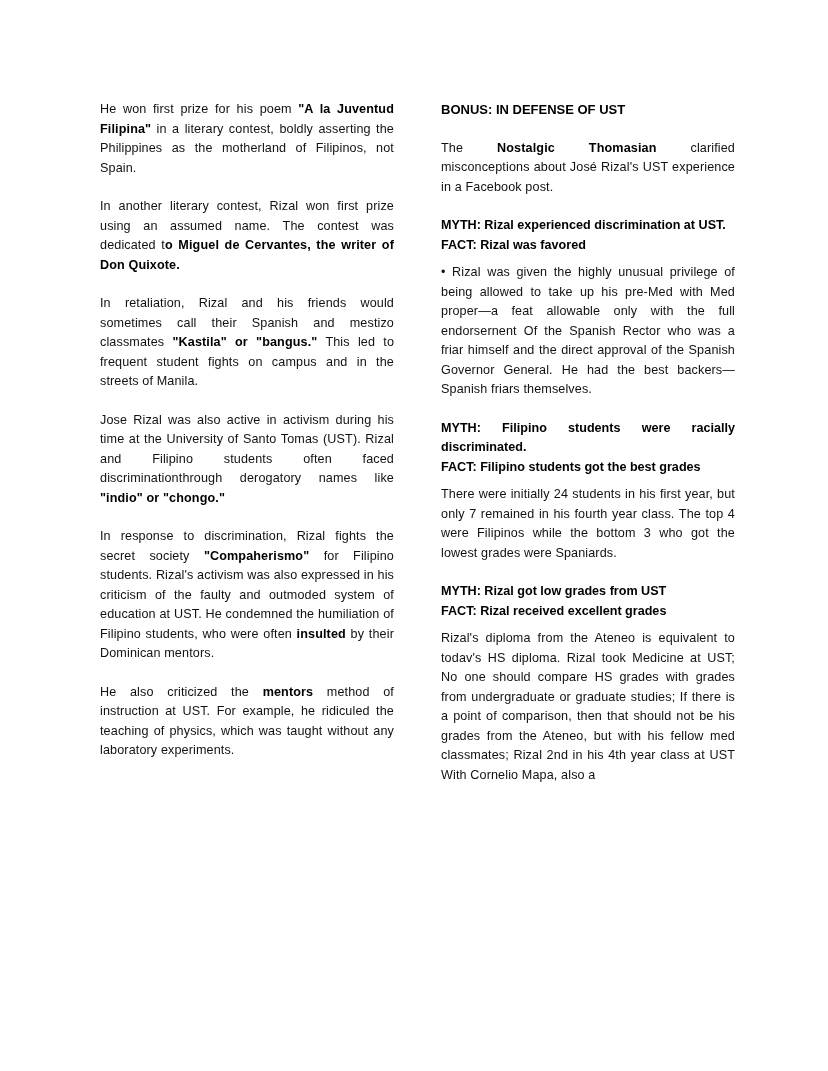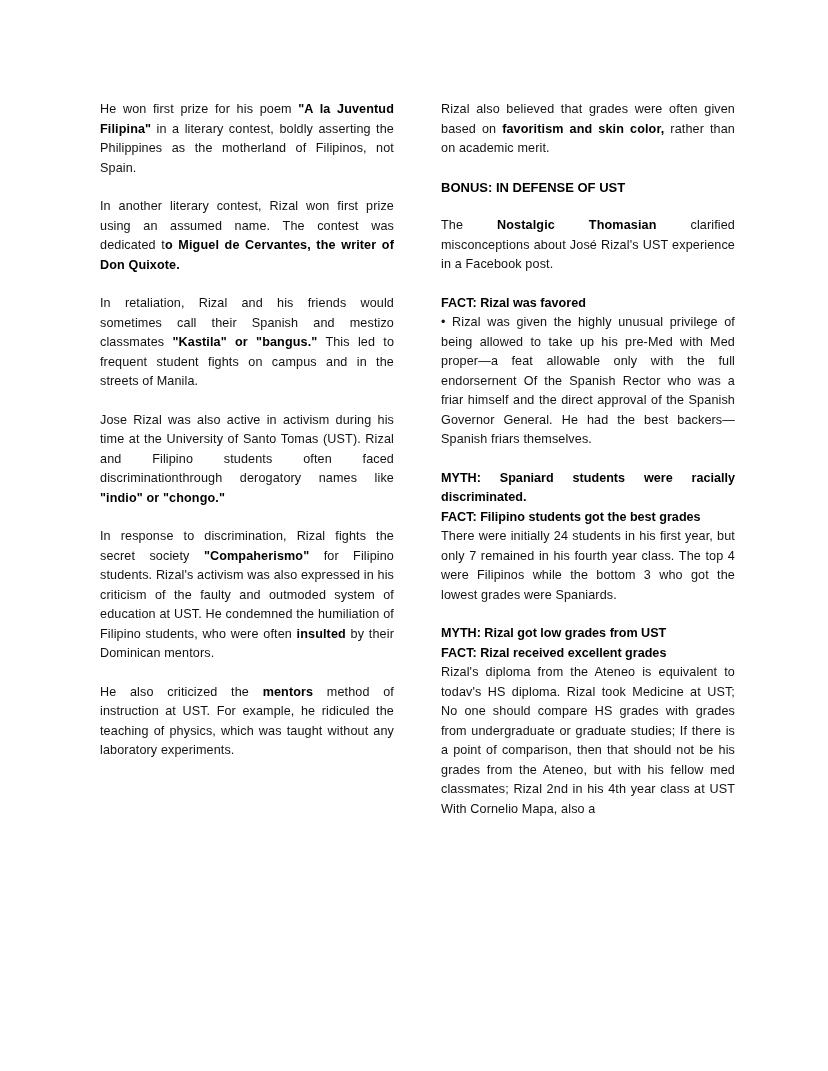--- a/index.html
+++ b/index.html
@@ -39,20 +39,21 @@
     text-align: justify;
     text-justify: inter-word;
     color: #111111;
     letter-spacing: 0.01em;
   }
   p.para:last-child {
     margin-bottom: 0;
   }
   p.tight {
     margin-bottom: 0;
+    margin-top: 8px;
   }
   b, strong {
     font-weight: 700;
     color: #000000;
   }
   .heading {
     font-weight: 700;
     font-size: 13px;
     line-height: 19.5px;
     margin: 0 0 19px 0;
@@ -87,29 +88,29 @@
     <div class="col" id="left-col">
         <p class="para"><span>He won first prize for his poem </span><b>"A la Juventud Filipina"</b><span> in a literary contest, boldly asserting the Philippines as the motherland of Filipinos, not Spain.</span></p>
         <p class="para"><span>In another literary contest, Rizal won first prize using an assumed name. The contest was dedicated t</span><b>o Miguel de Cervantes, the writer of Don Quixote.</b></p>
         <p class="para"><span>In retaliation, Rizal and his friends would sometimes call their Spanish and mestizo classmates </span><b>"Kastila" or "bangus."</b><span> This led to frequent student fights on campus and in the streets of Manila.</span></p>
         <p class="para"><span>Jose Rizal was also active in activism during his time at the University of Santo Tomas (UST). Rizal and Filipino students often faced discriminationthrough derogatory names like </span><b>"indio" or "chongo."</b></p>
         <p class="para"><span>In response to discrimination, Rizal fights the secret society </span><b>"Compaherismo"</b><span> for Filipino students. Rizal's activism was also expressed in his criticism of the faulty and outmoded system of education at UST. He condemned the humiliation of Filipino students, who were often </span><b>insulted</b><span> by their Dominican mentors.</span></p>
         <p class="para"><span>He also criticized the </span><b>mentors</b><span> method of instruction at UST. For example, he ridiculed the teaching of physics, which was taught without any laboratory experiments.</span></p>
       </div>
 
     <div class="col" id="right-col">
-        <p class="para"><span>Rizal also believed that grades were often given based on </span><b>favoritism and skin color,</b><span> rather than on academic merit.</span></p>
         <div class="heading">BONUS: IN DEFENSE OF UST</div>
         <p class="para"><span>The </span><b>Nostalgic Thomasian</b><span> clarified misconceptions about José Rizal's UST experience in a Facebook post.</span></p>
         <div class="block">
+          <div class="mythfact">MYTH: Rizal experienced discrimination at UST.</div>
           <div class="mythfact noj">FACT: Rizal was favored</div>
           <p class="para tight"><span>• Rizal was given the highly unusual privilege of being allowed to take up his pre-Med with Med proper—a feat allowable only with the full endorsernent Of the Spanish Rector who was a friar himself and the direct approval of the Spanish Governor General. He had the best backers—Spanish friars themselves.</span></p>
         </div>
         <div class="block">
-          <div class="mythfact">MYTH: Spaniard students were racially discriminated.</div>
+          <div class="mythfact">MYTH: Filipino students were racially discriminated.</div>
           <div class="mythfact noj">FACT: Filipino students got the best grades</div>
           <p class="para tight"><span>There were initially 24 students in his first year, but only 7 remained in his fourth year class. The top 4 were Filipinos while the bottom 3 who got the lowest grades were Spaniards.</span></p>
         </div>
         <div class="block">
           <div class="mythfact">MYTH: Rizal got low grades from UST</div>
           <div class="mythfact noj">FACT: Rizal received excellent grades</div>
           <p class="para tight"><span>Rizal's diploma from the Ateneo is equivalent to todav's HS diploma. Rizal took Medicine at UST; No one should compare HS grades with grades from undergraduate or graduate studies; If there is a point of comparison, then that should not be his grades from the Ateneo, but with his fellow med classmates; Rizal 2nd in his 4th year class at UST With Cornelio Mapa, also a</span></p>
         </div>
       </div>
 

